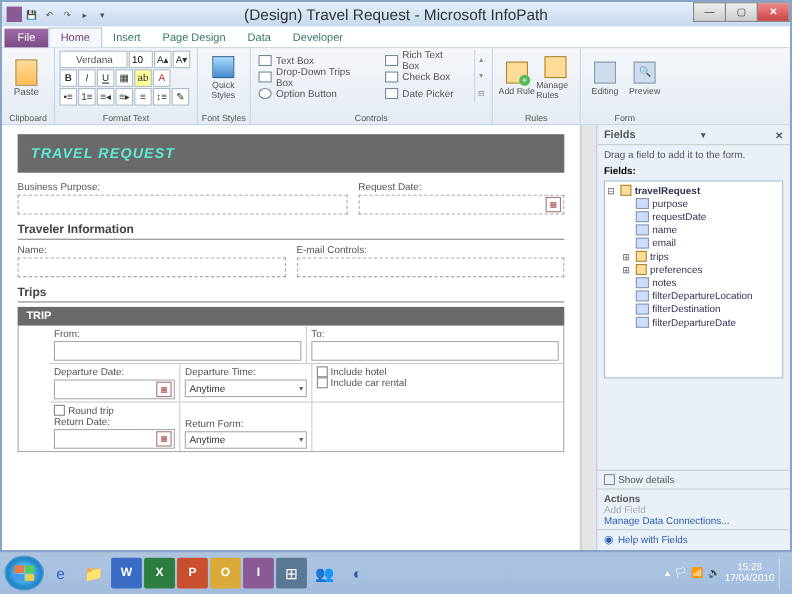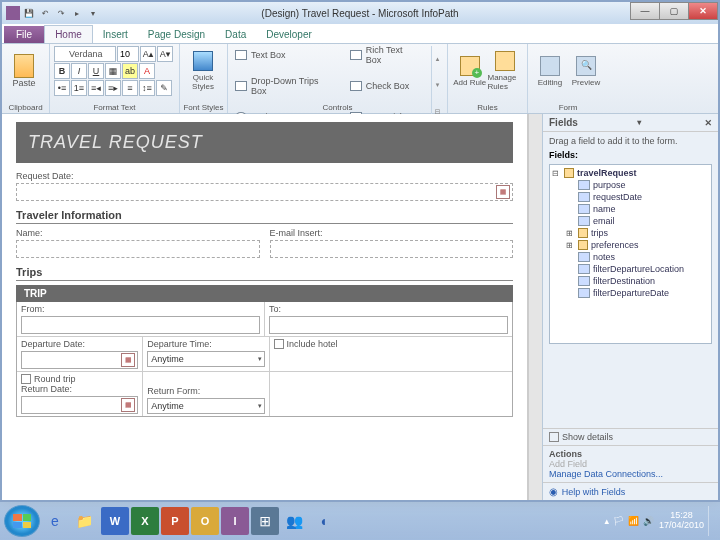--- a/index.html
+++ b/index.html
@@ -1,57 +1,57 @@
 <!DOCTYPE html>
 <html><head>
 <meta charset="utf-8">
 <style>
 * { margin:0; padding:0; box-sizing:border-box; font-family:"Segoe UI",Tahoma,sans-serif; }
 body { width:720px; height:540px; background:linear-gradient(#7aa8d8,#5a88b8); overflow:hidden; position:relative; }
 .win { position:absolute; top:0; left:0; width:720px; height:502px; background:#fff; border:2px solid #8aa4c8; box-shadow:0 0 10px rgba(0,0,0,0.3); }
 .titlebar { height:22px; background:linear-gradient(#e5eff9,#c6d9ee); display:flex; align-items:center; position:relative; }
 .qat { display:flex; gap:2px; padding:0 4px; align-items:center; }
 .qat-ico { width:14px; height:14px; display:flex; align-items:center; justify-content:center; font-size:8px; color:#555; }
-.title-text { position:absolute; left:50%; transform:translateX(-50%); font-size:10px; color:#333; }
+.title-text { position:absolute; left:50%; transform:translateX(-50%); font-size:14px; color:#333; }
 .winbtns { position:absolute; right:0; top:0; display:flex; }
 .winbtn { width:30px; height:18px; display:flex; align-items:center; justify-content:center; font-size:9px; color:#333; background:linear-gradient(#eee,#ccc); border:1px solid #888; margin-left:-1px;}
 .winbtn.close { background:linear-gradient(#e88,#c44); color:#fff; font-weight:bold; }
 .ribbon-tabs { height:20px; background:#fff; display:flex; align-items:flex-end; border-bottom:1px solid #b8c9da; }
 .file-tab { background:linear-gradient(#9d6ca6,#7d4c86); color:#fff; font-size:10px; padding:3px 12px; margin-left:2px; }
 .rtab { font-size:10px; padding:3px 10px; color:#376; }
 .rtab.active { background:#f5f7fa; border:1px solid #b8c9da; border-bottom:none; color:#6a3f75; }
 .ribbon { height:70px; background:linear-gradient(#f5f7fa,#e4ebf3); display:flex; border-bottom:1px solid #b8c9da; }
 .rgroup { border-right:1px solid #c5d5e5; display:flex; flex-direction:column; padding:2px 4px; position:relative; }
 .rgroup-label { position:absolute; bottom:1px; left:0; right:0; text-align:center; font-size:8px; color:#555; }
 .paste-btn { width:36px; height:50px; display:flex; flex-direction:column; align-items:center; justify-content:center; font-size:9px; color:#555; }
 .paste-ico { width:20px; height:24px; background:linear-gradient(#fd9,#fb5); border:1px solid #a83; }
 .font-row { display:flex; gap:1px; margin-bottom:1px; }
 .font-name { width:62px; height:16px; border:1px solid #abc; font-size:9px; padding:0 14px; background:#fff; display:flex; align-items:center; color:#555; }
 .font-size { width:22px; height:16px; border:1px solid #abc; font-size:9px; padding:0 2px; background:#fff; display:flex; align-items:center; }
 .fbtn { width:16px; height:16px; border:1px solid #abc; display:flex; align-items:center; justify-content:center; font-size:9px; background:#fff; color:#333; }
 .bigbtn { width:38px; height:50px; display:flex; flex-direction:column; align-items:center; justify-content:center; font-size:8px; color:#555; gap:2px;}
 .bigbtn-ico { width:20px; height:20px; }
-.ctrl-list { display:flex; flex-direction:column; gap:16px; padding:1px 0; }
+.ctrl-list { display:flex; flex-direction:column; gap:0; padding:1px 0; }
 .ctrl-item { display:flex; align-items:center; gap:4px; font-size:9px; color:#555; padding:0 3px; height:15px; }
 .ctrl-ico { width:12px; height:10px; border:1px solid #789; background:#fff; }
 .canvas-area { position:absolute; top:112px; left:0; right:0; bottom:0; display:flex; }
 .canvas { flex:1; background:#fff; overflow:hidden; padding:8px 14px; border-right:1px solid #ccc; }
 .form { background:#fff; }
-.form-hdr { background:#6a6a6a; color:#e5e5e5; font-size:18px; font-weight:normal; padding:10px 12px; font-style:italic; letter-spacing:1px; }
+.form-hdr { background:#6a6a6a; color:#5eead4; font-size:13px; font-weight:bold; padding:10px 12px; font-style:italic; letter-spacing:1px; }
 .sec { margin-top:8px; }
 .sec-title { font-size:11px; font-weight:bold; color:#444; border-bottom:1px solid #888; padding-bottom:2px; margin-bottom:4px; }
 .row { display:flex; gap:10px; }
 .fld { display:flex; flex-direction:column; }
 .fld-lbl { font-size:9px; color:#555; margin-bottom:2px; }
 .fld-box { border:1px dashed #aaa; height:18px; background:#fff; }
 .datebox { display:flex; border:1px dashed #aaa; height:18px; align-items:center; }
 .date-ico { width:14px; height:14px; background:#fff; border:1px solid #a77; margin-left:auto; margin-right:2px; display:flex; align-items:center; justify-content:center; font-size:7px; color:#a44;}
 .trip-hdr { background:#6a6a6a; color:#fff; font-size:10px; font-weight:bold; padding:3px 8px; }
 .trip-body { border:1px solid #aaa; border-top:none; }
-.trip-row { display:flex; border-bottom:1px solid #ccc; }
+.trip-row { display:flex; border-bottom:1px solid #ccc;margin-left:28px; }
 .trip-cell { flex:1; border-right:1px solid #ccc; padding:2px 4px; }
 .trip-cell:last-child { border-right:none; }
 .chk { display:flex; align-items:center; gap:3px; font-size:9px; color:#555; }
 .chk-box { width:10px; height:10px; border:1px solid #888; }
 .dd { border:1px solid #aaa; height:16px; display:flex; align-items:center; padding:0 3px; font-size:9px; color:#333; position:relative; background:#fff;}
 .dd::after { content:"▾"; position:absolute; right:2px; font-size:7px; color:#555;}
 .side { width:176px; background:#eaf0f7; border-left:1px solid #b8c9da; display:flex; flex-direction:column; font-size:10px; }
 .side-hdr { padding:3px 6px; font-weight:bold; color:#555; border-bottom:1px solid #ccc; display:flex; align-items:center; }
 .side-hdr .x { margin-left:auto; font-size:9px; }
 .side-body { padding:4px 6px; flex:1; overflow:hidden; }
@@ -213,37 +213,41 @@
       <div class="rgroup-label">Form</div>
     </div>
   </div>
 
   <div class="canvas-area">
     <div class="canvas">
       <div class="form">
         <div class="form-hdr">TRAVEL REQUEST</div>
         <div class="sec">
           <div class="row">
+            <div class="fld" style="flex:1.6">
+              <div class="fld-lbl">Business Purpose:</div>
+              <div class="fld-box"></div>
+            </div>
             <div class="fld" style="flex:1">
               <div class="fld-lbl">Request Date:</div>
               <div class="datebox">
                   <div class="date-ico">▦</div>
                 </div>
             </div>
           </div>
         </div>
         <div class="sec">
           <div class="sec-title">Traveler Information</div>
           <div class="row">
             <div class="fld" style="flex:1">
               <div class="fld-lbl">Name:</div>
               <div class="fld-box"></div>
             </div>
             <div class="fld" style="flex:1">
-              <div class="fld-lbl">E-mail Insert:</div>
+              <div class="fld-lbl">E-mail Controls:</div>
               <div class="fld-box"></div>
             </div>
           </div>
         </div>
         <div class="sec">
           <div class="sec-title">Trips</div>
           <div class="trip-hdr">TRIP</div>
           <div class="trip-body">
             <div class="trip-row">
               <div class="trip-cell">
@@ -263,20 +267,24 @@
                   </div>
                 </div>
               <div class="trip-cell" style="flex:0.5">
                   <div class="fld-lbl">Departure Time:</div>
                   <div class="dd">Anytime</div>
                 </div>
               <div class="trip-cell">
                 <div class="chk">
                     <div class="chk-box"></div>
                     <span>Include hotel</span>
+                  </div>
+                <div class="chk">
+                    <div class="chk-box"></div>
+                    <span>Include car rental</span>
                   </div>
               </div>
             </div>
             <div class="trip-row" style="border-bottom:none">
               <div class="trip-cell" style="flex:0.5">
                 <div class="chk">
                     <div class="chk-box"></div>
                     <span>Round trip</span>
                   </div>
                 <div class="fld-lbl">Return Date:</div>

